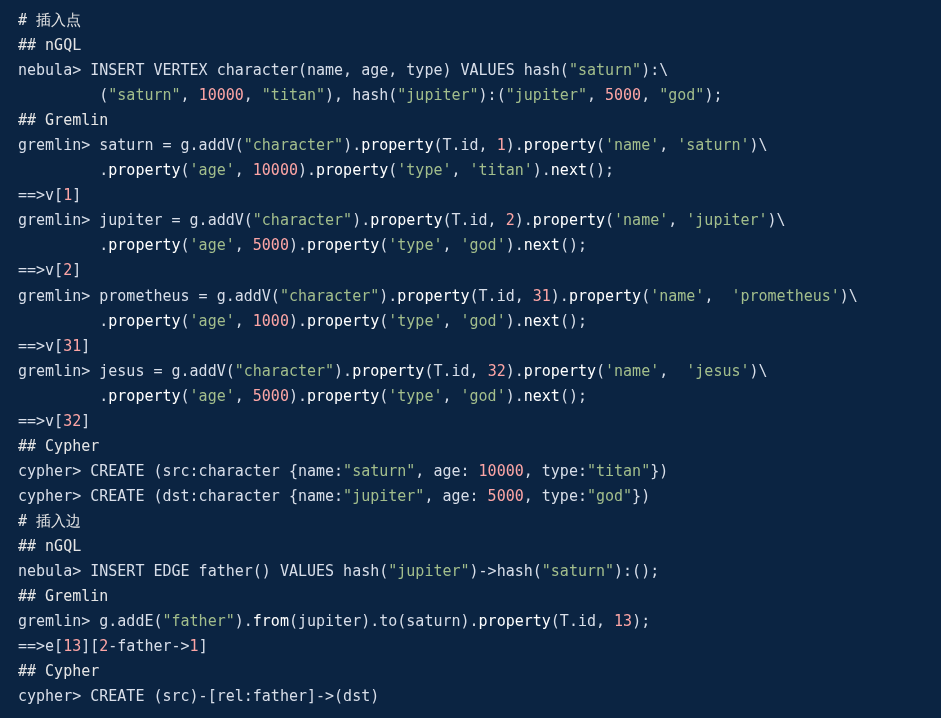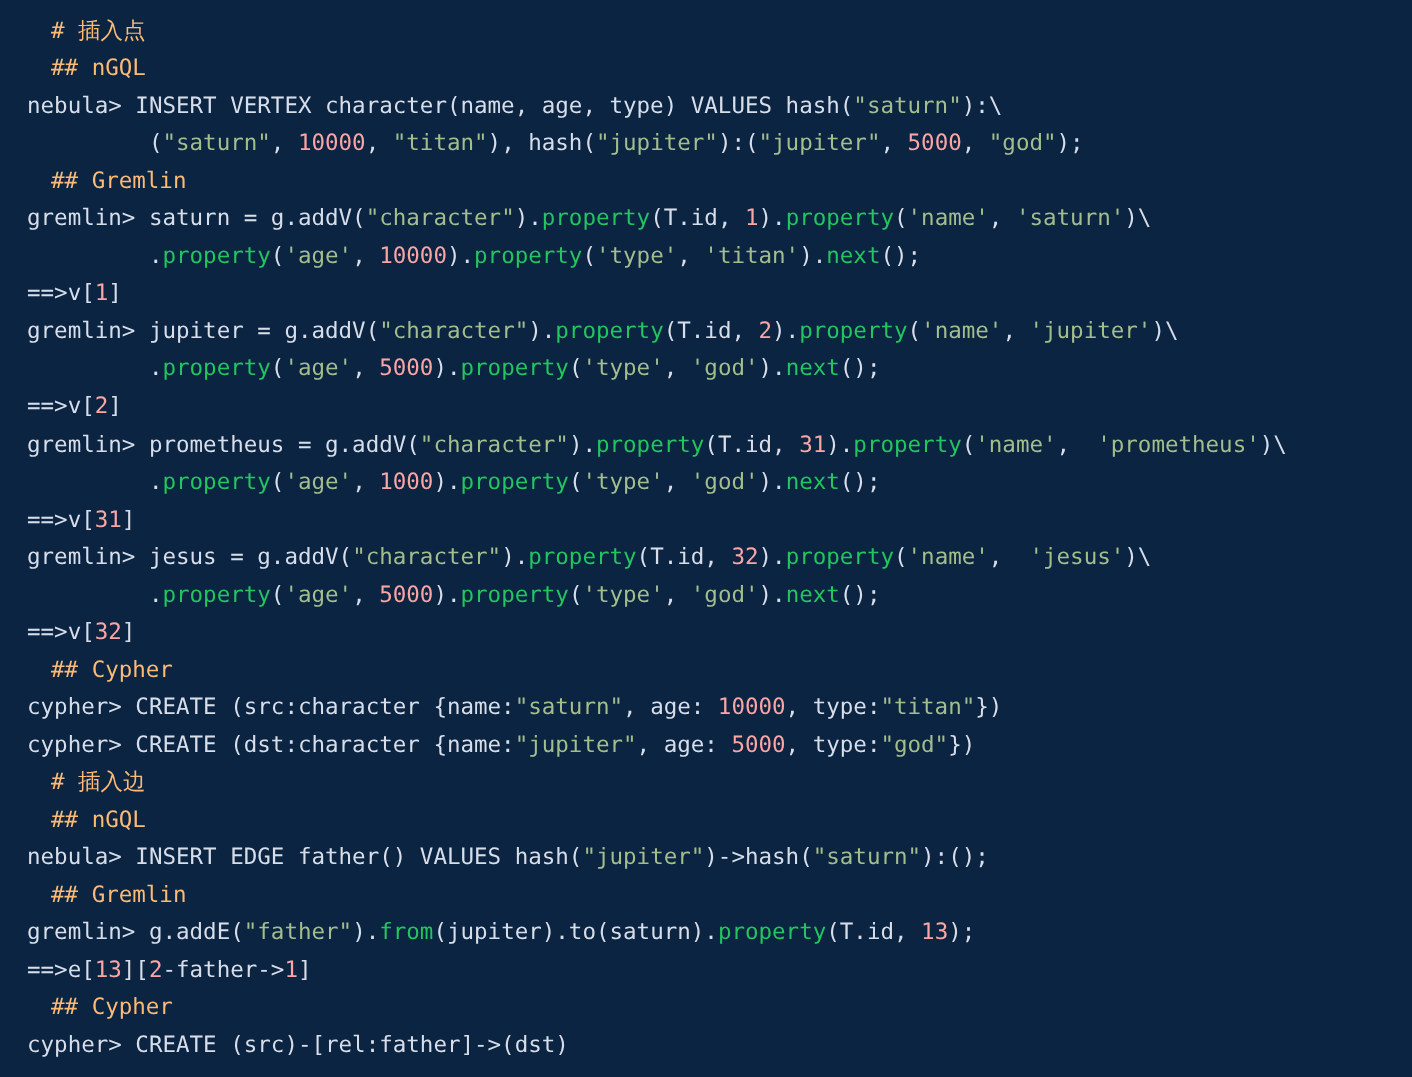--- a/index.html
+++ b/index.html
@@ -13,24 +13,24 @@
     width: 941px;
   }
   pre.code {
     margin: 0;
     padding: 8px 18px 14px 18px;
     white-space: pre;
     overflow: hidden;
   }
   .tok { white-space: pre; }
   .c-plain    { color: #d8dee9; }
-  .c-comment  { color: #fdba74; margin-left: 16px; }   
+  .c-comment  { color: #e5e5e5; }   
   .c-string   { color: #a3be8c; }   
   .c-number   { color: #fca5a5; }   
-  .c-keyword  { color: #22c55e; }
+  .c-keyword  { color: #ffffff; }
 </style>
 </head>
 <body>
 
 <pre class="code" id="code-block"><span class="line"><span class="tok c-comment"># 插入点</span></span>
 <span class="line"><span class="tok c-comment">## nGQL</span></span>
 <span class="line"><span class="tok c-plain">nebula&gt; INSERT VERTEX character(name, age, type) VALUES hash(</span><span class="tok c-string">"saturn"</span><span class="tok c-plain">):\</span></span>
 <span class="line"><span class="tok c-plain">         (</span><span class="tok c-string">"saturn"</span><span class="tok c-plain">, </span><span class="tok c-number">10000</span><span class="tok c-plain">, </span><span class="tok c-string">"titan"</span><span class="tok c-plain">), hash(</span><span class="tok c-string">"jupiter"</span><span class="tok c-plain">):(</span><span class="tok c-string">"jupiter"</span><span class="tok c-plain">, </span><span class="tok c-number">5000</span><span class="tok c-plain">, </span><span class="tok c-string">"god"</span><span class="tok c-plain">);</span></span>
 <span class="line"><span class="tok c-comment">## Gremlin</span></span>
 <span class="line"><span class="tok c-plain">gremlin&gt; saturn = g.addV(</span><span class="tok c-string">"character"</span><span class="tok c-plain">).</span><span class="tok c-keyword">property</span><span class="tok c-plain">(T.id, </span><span class="tok c-number">1</span><span class="tok c-plain">).</span><span class="tok c-keyword">property</span><span class="tok c-plain">(</span><span class="tok c-string">'name'</span><span class="tok c-plain">, </span><span class="tok c-string">'saturn'</span><span class="tok c-plain">)\</span></span>

